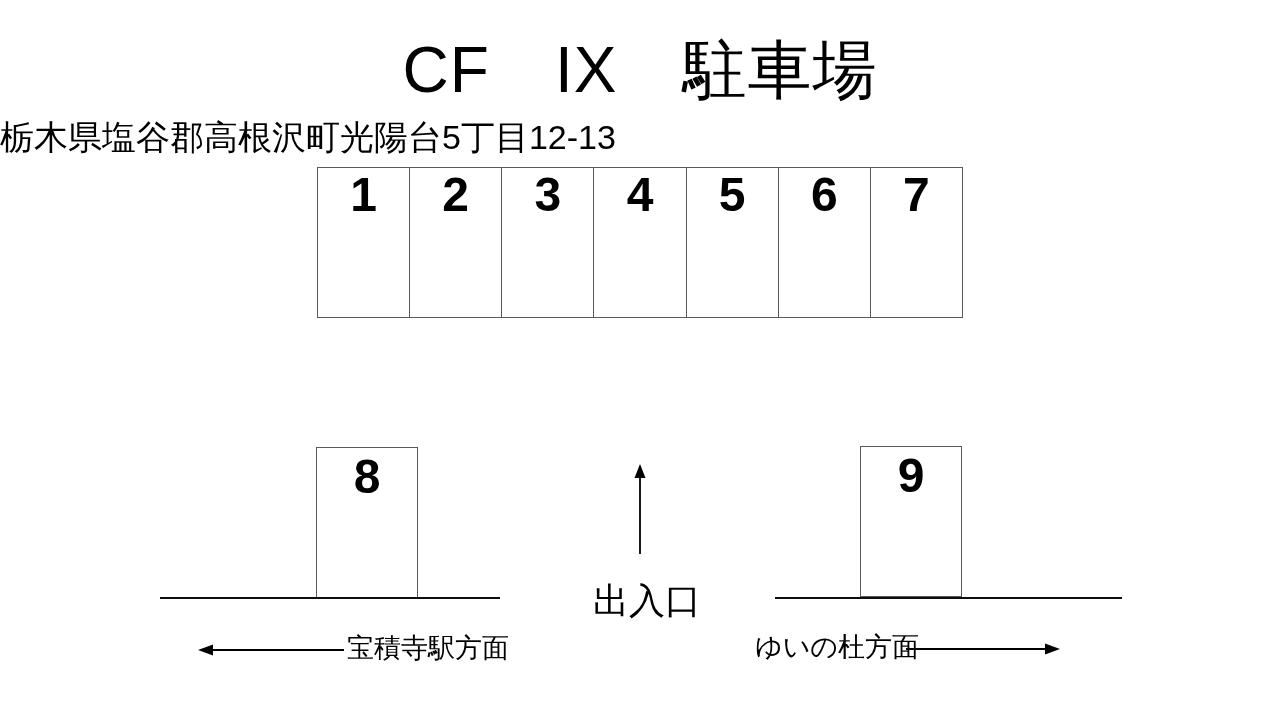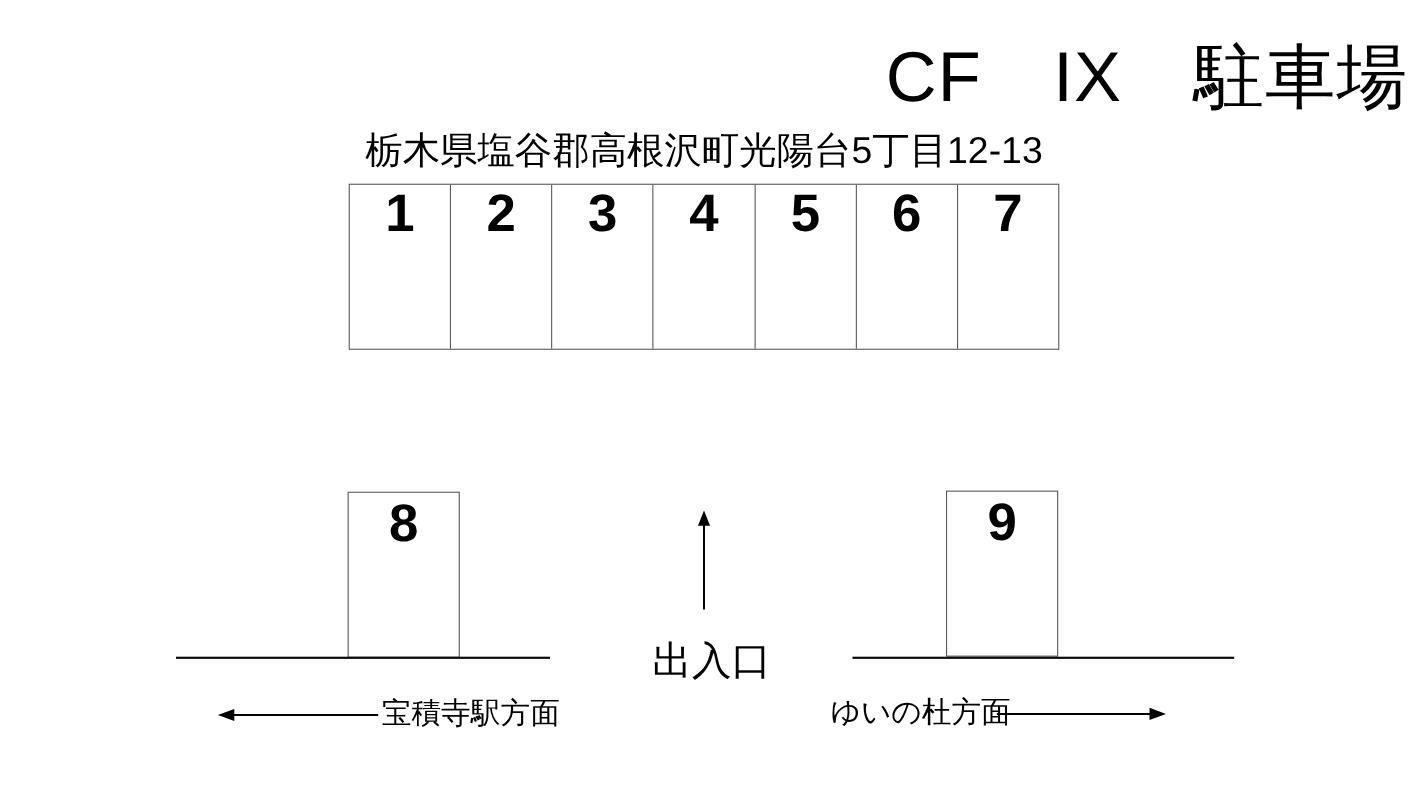--- a/index.html
+++ b/index.html
@@ -14,33 +14,32 @@
     background: #ffffff;
     overflow: hidden;
     font-family: "Liberation Sans", "DejaVu Sans", sans-serif;
     color: #000000;
   }
   .title {
     position: absolute;
     top: 34px;
     left: 0;
     width: 1280px;
-    text-align: right;
+    text-align: center;
     font-size: 64px;
     font-weight: 400;
     line-height: 1.15;
     letter-spacing: 1px;
     white-space: pre;
   }
   .address {
     position: absolute;
     top: 118px;
     left: 0;
     width: 1280px;
-    text-align: center;
     font-size: 34px;
     font-weight: 400;
     line-height: 1.15;
   }
   .row-grid {
     position: absolute;
     left: 317px;
     top: 167px;
     width: 646px;
     height: 151px;

